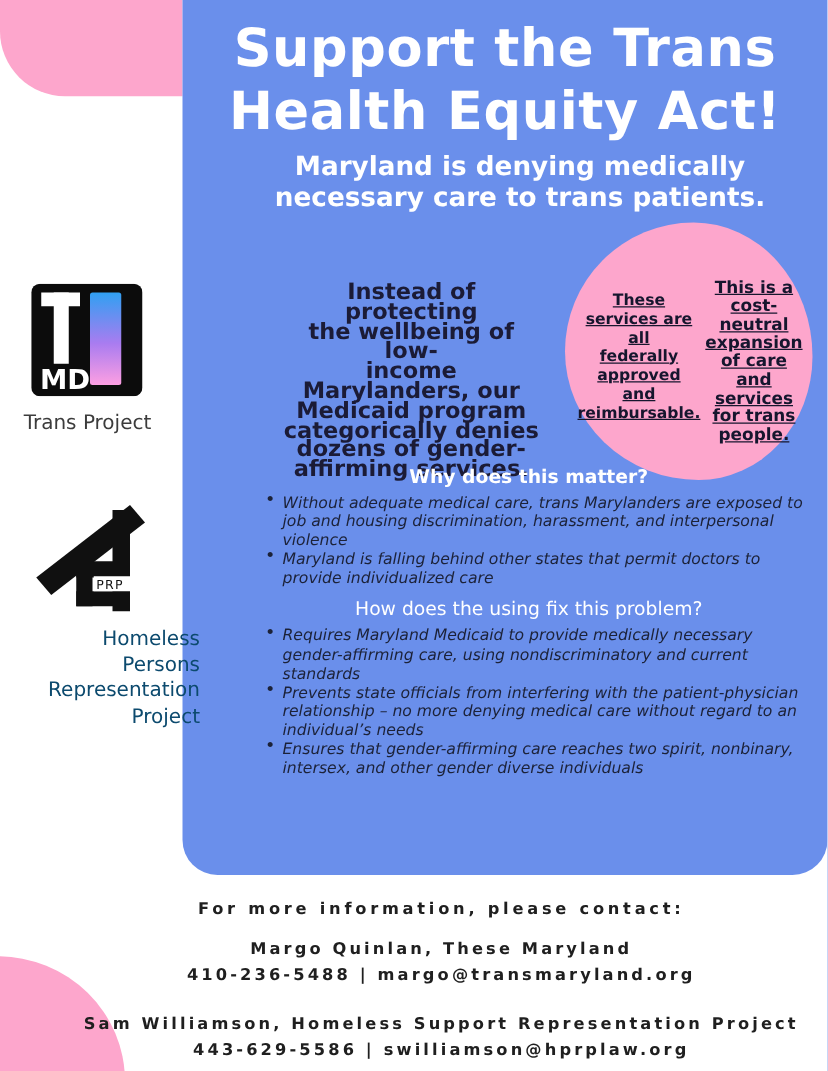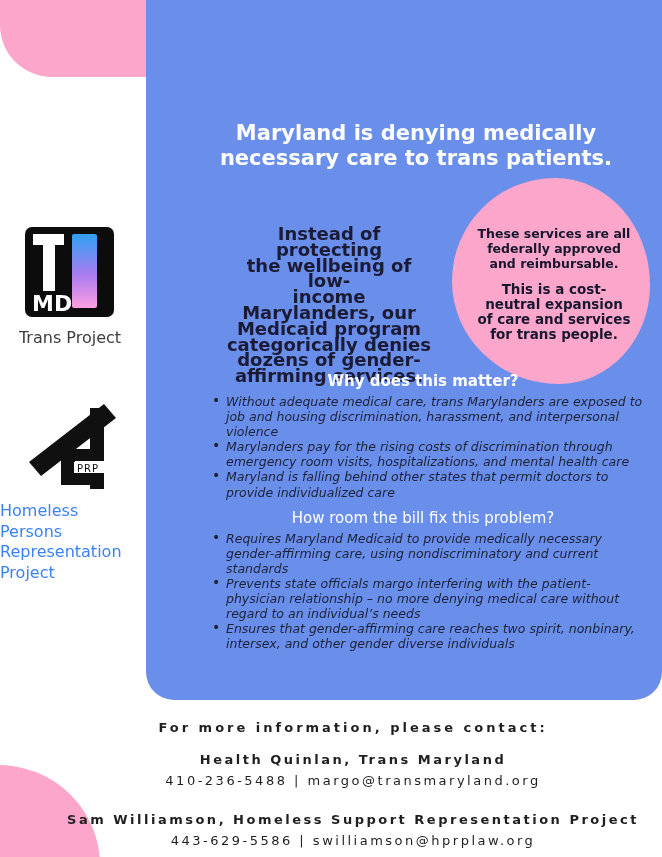--- a/index.html
+++ b/index.html
@@ -20,48 +20,48 @@
     background:#6a8feb; border-radius:0 0 28px 28px;}
   .title{position:absolute; top:14px; left:0; width:100%; margin:0; text-align:center;
     color:#ffffff; font-size:42px; line-height:50px; font-weight:700; letter-spacing:.5px;}
   .subtitle{position:absolute; top:121px; left:12px; width:100%; margin:0; text-align:center;
     color:#ffffff; font-size:21px; line-height:25px; font-weight:700;}
   .intro{position:absolute; top:226px; left:78px; width:210px; margin:0; text-align:center;
     color:#1b1b36; font-size:18px; line-height:15.8px; font-weight:700;}
 
   .pink-bubble{position:absolute; left:306px; top:178px; width:198px; height:206px;
     background:#fda6cc; border-radius:52% 48% 46% 54%/50% 52% 48% 50%;
-    display:flex; flex-direction:column; justify-content:center; align-items:center;
-    padding:6px 4px 0 10px; box-sizing:border-box; text-align:center; color:#16162e;}
+    display:flex; justify-content:center; align-items:center;
+    padding:6px 4px 0 10px; box-sizing:border-box; text-align:center; color:#16162e;text-decoration:underline;}
   .bubble-p1{margin:0; font-size:12.5px; line-height:15px; font-weight:700;}
   .bubble-p2{margin:11px 0 0 0; font-size:13.5px; line-height:14.8px; font-weight:800;}
 
   .qa{position:absolute; left:52px; top:372px; width:450px;}
   .qa h2{margin:0; text-align:center; color:#ffffff; font-size:15px; line-height:18px;}
   .qa h2.q1{font-weight:700;}
   .qa h2.q2{font-weight:400; margin-top:9px;}
   .qa ul{margin:4px 0 0 0; padding:0 0 0 14px; list-style:none;}
   .qa li{position:relative; padding-left:14px; color:#1c2238;
     font-size:12.5px; line-height:15.1px; font-weight:400;font-style:italic;}
   .qa li::before{content:"\2022"; position:absolute; left:0; top:-1px; font-size:14px;}
 
   
   .tm-logo{position:absolute; left:25px; top:227px;}
   .tm-caption{position:absolute; left:4px; top:328px; width:132px; margin:0;
     text-align:center; color:#3c3c3c; font-size:16px;}
   .hprp-logo{position:absolute; left:27px; top:399px;}
   .hprp-caption{position:absolute; left:0; top:501px; width:140px; margin:0;
-    text-align:left; color:#3b82f6; font-size:16px; line-height:20.5px;}
+    text-align:right; color:#0c4a6e; font-size:16px; line-height:20.5px;padding-left:20px;}
 
   
   .contact{position:absolute; left:0; top:720px; width:662px; box-sizing:border-box;
     padding-left:44px; text-align:center; color:#1f1f1f;}
   .c-head{margin:0 0 15px 0; font-size:13px; line-height:16px; font-weight:700; letter-spacing:3px;}
   .c-name{margin:0 0 4px 0; font-size:13px; line-height:17px; font-weight:700; letter-spacing:2.5px;}
-  .c-info{margin:0; font-size:13px; line-height:17px; font-weight:400; letter-spacing:2.5px;}
+  .c-info{margin:0; font-size:13px; line-height:17px; font-weight:700; letter-spacing:2.5px;}
   .c-info.margo{margin-bottom:22px;}
 </style>
 </head>
 <body>
 
 <div class="page">
 
   <div class="pink-corner-tl"></div>
   <div class="pink-blob-bl"></div>
 
@@ -69,41 +69,42 @@
     <div class="pink-bubble">
       <p class="bubble-p1 pre">These services are all
 federally approved
 and reimbursable.</p>
       <p class="bubble-p2 pre">This is a cost-
 neutral expansion
 of care and services
 for trans people.</p>
     </div>
 
+    <h1 class="title pre">Support the Trans
+Health Equity Act!</h1>
     <p class="subtitle pre">Maryland is denying medically
 necessary care to trans patients.</p>
     <p class="intro pre">Instead of protecting
 the wellbeing of low-
 income Marylanders, our
 Medicaid program
 categorically denies
 dozens of gender-
 affirming services.</p>
 
     <section class="qa">
       <h2 class="q1">Why does this matter?</h2>
       <ul>
         <li>Without adequate medical care, trans Marylanders are exposed to job and housing discrimination, harassment, and interpersonal violence</li>
-        <li>Marylanders pay for the rising costs of discrimination through emergency room visits, hospitalizations, and mental health care</li>
         <li>Maryland is falling behind other states that permit doctors to provide individualized care</li>
       </ul>
-      <h2 class="q2">How room the bill fix this problem?</h2>
+      <h2 class="q2">How does the using fix this problem?</h2>
       <ul>
         <li>Requires Maryland Medicaid to provide medically necessary gender-affirming care, using nondiscriminatory and current standards</li>
-        <li>Prevents state officials margo interfering with the patient-physician relationship – no more denying medical care without regard to an individual’s needs</li>
+        <li>Prevents state officials from interfering with the patient-physician relationship – no more denying medical care without regard to an individual’s needs</li>
         <li>Ensures that gender-affirming care reaches two spirit, nonbinary, intersex, and other gender diverse individuals</li>
       </ul>
     </section>
   </main>
 
   <svg class="tm-logo" width="89" height="90" viewBox="0 0 89 90">
     <defs>
       <linearGradient id="tmgrad" x1="0" y1="0" x2="0" y2="1">
         <stop offset="0" stop-color="#30a0f2"></stop>
         <stop offset="0.55" stop-color="#a97cf0"></stop>
@@ -128,19 +129,19 @@
     </g>
     <rect x="48" y="62" width="29" height="12" fill="#ffffff"></rect>
     <text x="50" y="72.5" font-family="DejaVu Sans, sans-serif" font-size="10" letter-spacing="1" fill="#101010">PRP</text>
   </svg>
   <p class="hprp-caption pre">Homeless Persons
 Representation
 Project</p>
 
   <footer class="contact">
     <p class="c-head">For more information, please contact:</p>
-    <p class="c-name">Health Quinlan, Trans Maryland</p>
+    <p class="c-name">Margo Quinlan, These Maryland</p>
     <p class="c-info margo">410-236-5488 | margo@transmaryland.org</p>
     <p class="c-name">Sam Williamson, Homeless Support Representation Project</p>
     <p class="c-info">443-629-5586 | swilliamson@hprplaw.org</p>
   </footer>
 
 </div>
 
 </body></html>

